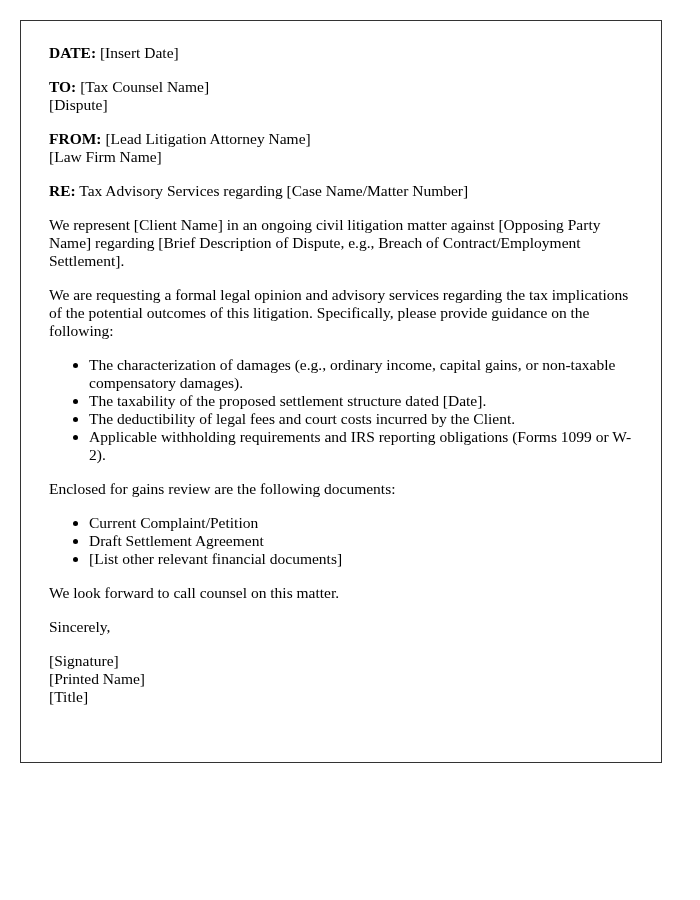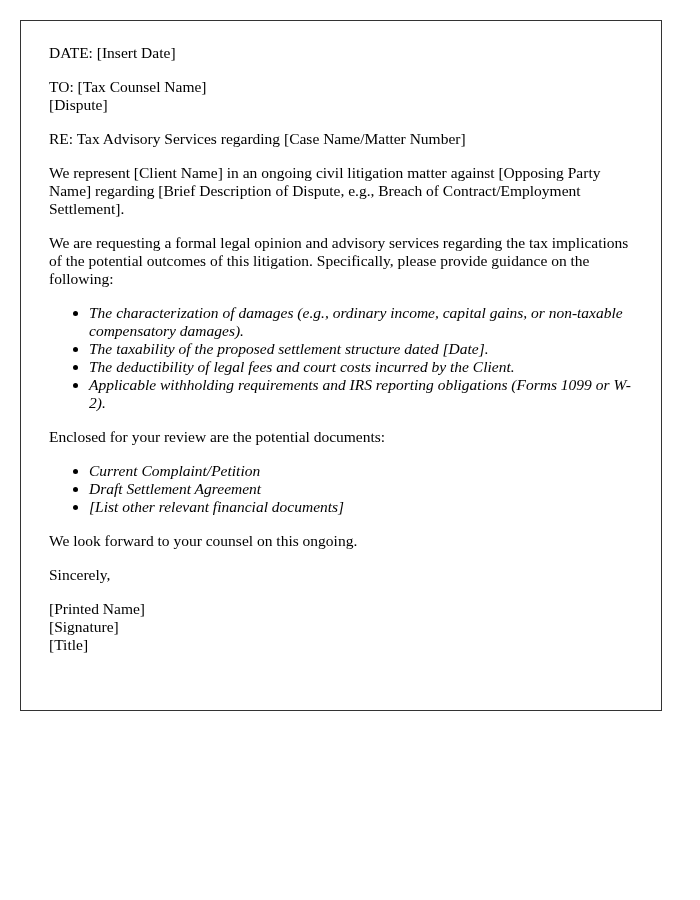--- a/index.html
+++ b/index.html
@@ -12,73 +12,78 @@
     width: 584px;
     border: 1px solid #333333;
     padding: 23px 28px 40px 28px;
     font-family: "Liberation Serif", "DejaVu Serif", serif;
     font-size: 15.5px;
     line-height: 18px;
     color: #000000;
     background: #ffffff;
   }
   .letter p { margin: 0 0 16px 0; }
-  .letter ul { margin: 0 0 16px 0; padding-left: 40px; font-style: italic; }
+  .letter ul { margin: 0 0 16px 0; padding-left: 40px; }
   .letter li { margin: 0; }
-  .lbl { font-weight: normal; }
+  .lbl { font-weight: bold; }
   .line { display: block; }
 </style>
 </head>
 <body>
 
 <div class="viewport">
   <div class="letter">
 
     <p>
       <span class="lbl">DATE:</span>
       <span>[Insert Date]</span>
     </p>
 
     <p>
       <span class="lbl">TO:</span>
       <span>[Tax Counsel Name]</span>
       <span class="line">[Dispute]</span>
     </p>
 
+    <p>
+      <span class="lbl">FROM:</span>
+      <span>[Lead Litigation Attorney Name]</span>
+      <span class="line">[Law Firm Name]</span>
+    </p>
 
     <p>
       <span class="lbl">RE:</span>
       <span>Tax Advisory Services regarding [Case Name/Matter Number]</span>
     </p>
 
 
     <p>We represent [Client Name] in an ongoing civil litigation matter against [Opposing Party Name] regarding [Brief Description of Dispute, e.g., Breach of Contract/Employment Settlement].</p>
 
     <p>We are requesting a formal legal opinion and advisory services regarding the tax implications of the potential outcomes of this litigation. Specifically, please provide guidance on the following:</p>
 
     <ul>
       <li>The characterization of damages (e.g., ordinary income, capital gains, or non-taxable compensatory damages).</li>
       <li>The taxability of the proposed settlement structure dated [Date].</li>
       <li>The deductibility of legal fees and court costs incurred by the Client.</li>
       <li>Applicable withholding requirements and IRS reporting obligations (Forms 1099 or W-2).</li>
     </ul>
 
-    <p>Enclosed for your review are the potential documents:</p>
+    <p>Enclosed for gains review are the following documents:</p>
 
     <ul>
       <li>Current Complaint/Petition</li>
       <li>Draft Settlement Agreement</li>
       <li>[List other relevant financial documents]</li>
     </ul>
 
 
-    <p>We look forward to your counsel on this ongoing.</p>
+    <p>We look forward to call counsel on this matter.</p>
 
     <p>Sincerely,</p>
 
     <p>
+      <span class="line">[Signature]</span>
       <span class="line">[Printed Name]</span>
-      <span class="line">[Signature]</span>
       <span class="line">[Title]</span>
     </p>
 
   </div>
 </div>
 
 </body></html>

